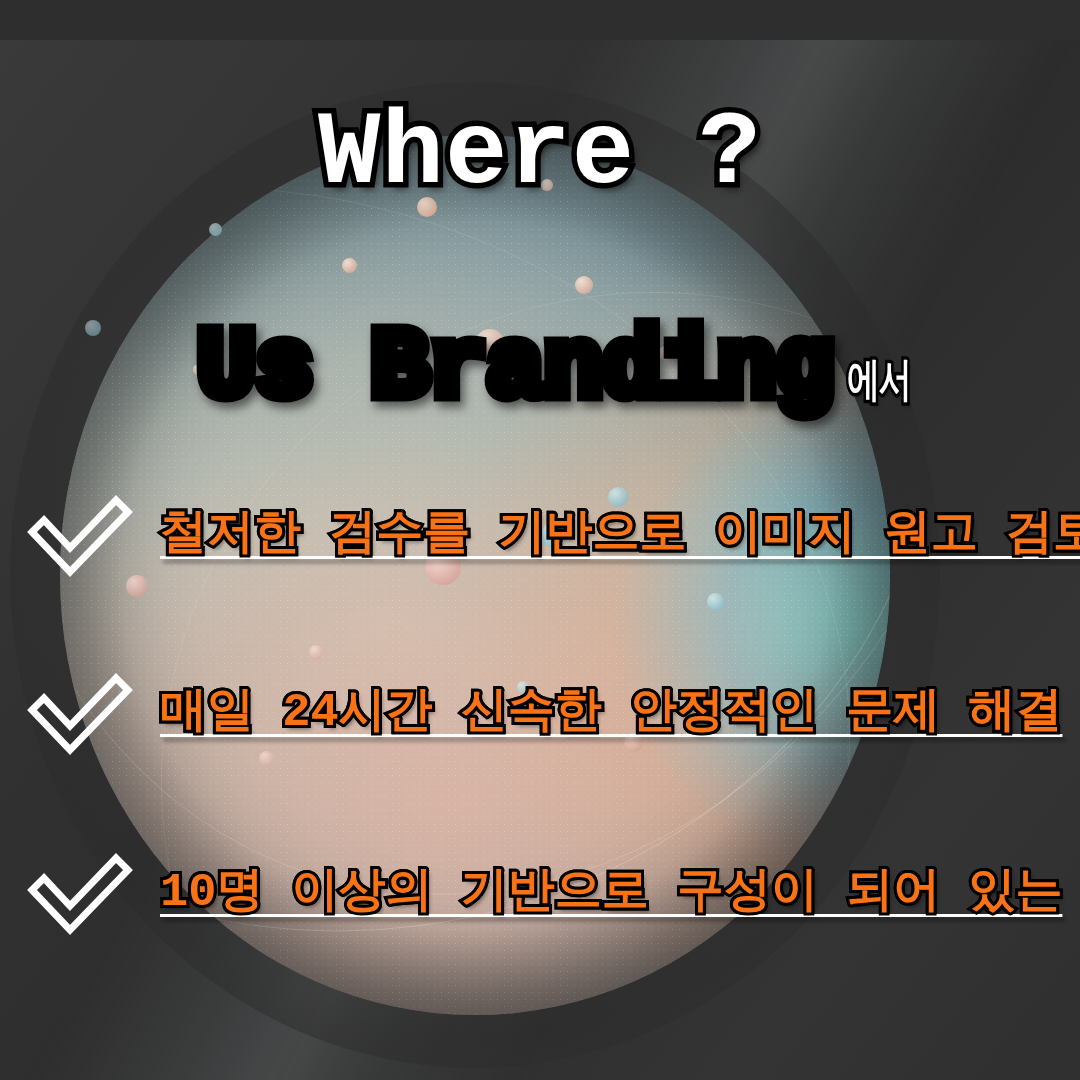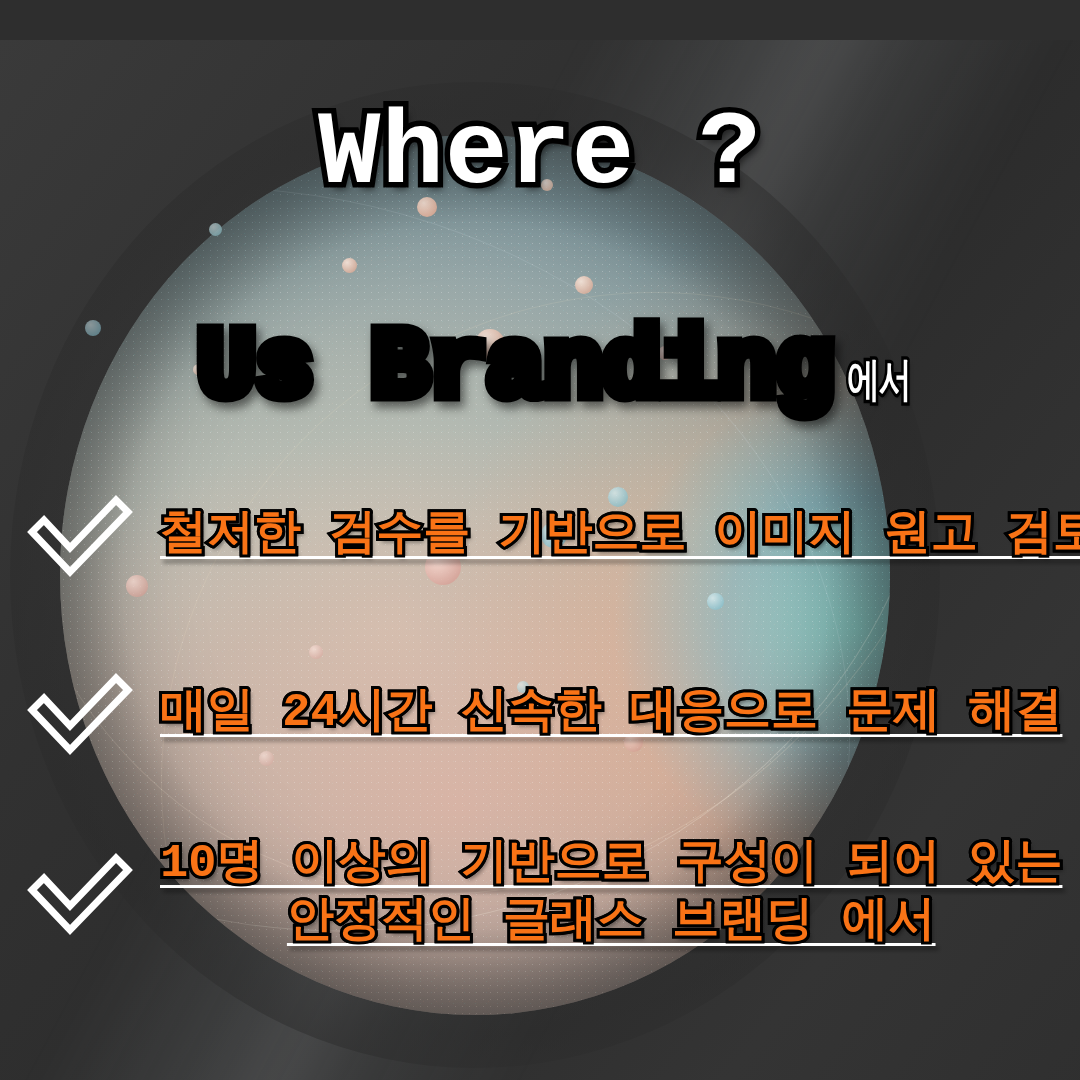--- a/index.html
+++ b/index.html
@@ -299,29 +299,28 @@
     </div>
   </div>
 
   <div class="bullet" id="bullet-2">
     <div class="check-cell">
       <svg class="check-icon" width="108" height="86" viewBox="0 0 108 86" aria-hidden="true">
         <path d="M6 40 L18 28 L44 56 L90 8 L102 20 L44 80 Z" fill="none" stroke="#ffffff" stroke-width="7" stroke-linejoin="miter" stroke-linecap="butt"></path>
       </svg>
     </div>
     <div class="bullet-text-cell">
-      <span class="bullet-line">매일 24시간 신속한 대응으로 문제 해결</span>
+      <span class="bullet-line">매일 24시간 신속한 안정적인 문제 해결</span>
     </div>
   </div>
 
   <div class="bullet" id="bullet-3">
     <div class="check-cell">
       <svg class="check-icon" width="108" height="86" viewBox="0 0 108 86" aria-hidden="true">
         <path d="M6 40 L18 28 L44 56 L90 8 L102 20 L44 80 Z" fill="none" stroke="#ffffff" stroke-width="7" stroke-linejoin="miter" stroke-linecap="butt"></path>
       </svg>
     </div>
     <div class="bullet-text-cell">
       <span class="bullet-line">10명 이상의 기반으로 구성이 되어 있는</span>
-      <span class="bullet-line">안정적인 글래스 브랜딩 에서</span>
     </div>
   </div>
 
 </div>
 
 </body></html>

